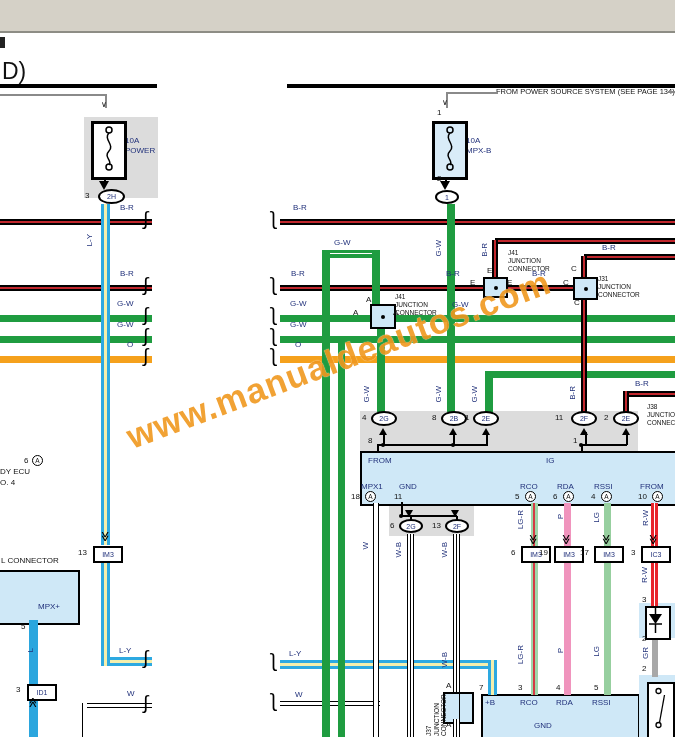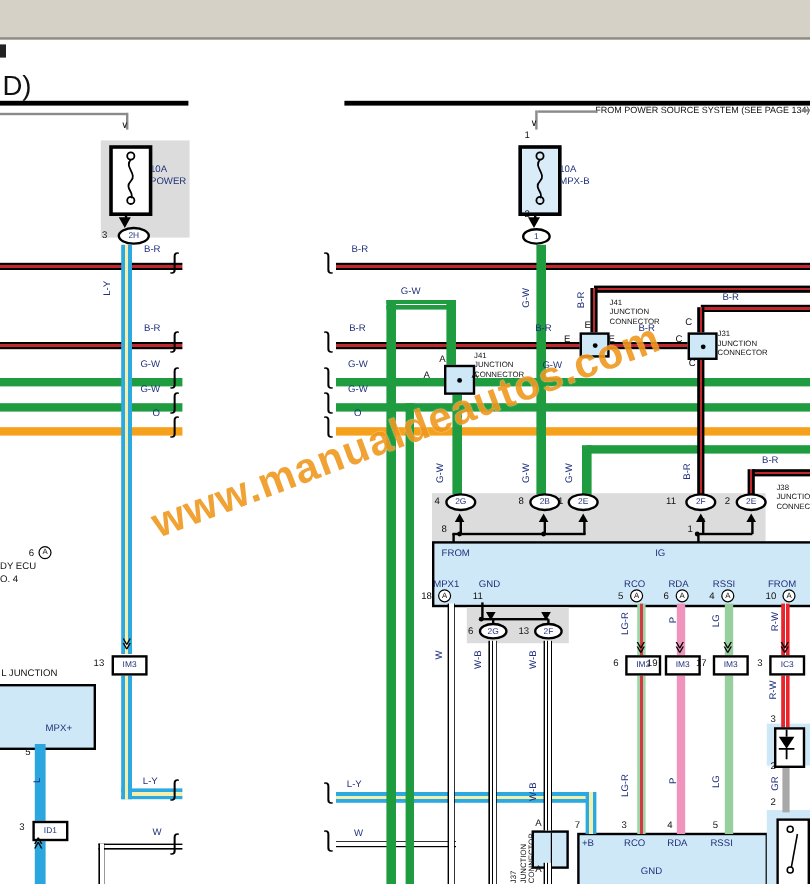--- a/index.html
+++ b/index.html
@@ -277,21 +277,21 @@
     <div class="lbl" style="left: 117px; top: 320px;">G-W</div>
     <div class="lbl" style="left: 127px; top: 340px;">O</div>
     <div class="lbl rot" style="left: 85px; top: 234px;">L-Y</div>
     <div class="lbl" style="left: 119px; top: 646px;">L-Y</div>
     <div class="lbl" style="left: 127px; top: 689px;">W</div>
     <div class="lbl bk" style="left: 85px; top: 191px;">3</div>
     <div class="lbl bk" style="left: 78px; top: 548px;">13</div>
     <div class="lbl bk" style="left: 24px; top: 456px;">6</div>
     <div class="lbl bk" style="left: 0px; top: 467px;">DY ECU</div>
     <div class="lbl bk" style="left: 0px; top: 478px;">O. 4</div>
-    <div class="lbl bk" style="left: 1px; top: 556px;">L JUNCTION</div>
+    <div class="lbl bk" style="left: 1px; top: 556px;">L CONNECTOR</div>
     <div class="lbl" style="left: 38px; top: 602px;">MPX+</div>
     <div class="lbl bk" style="left: 21px; top: 622px;">5</div>
     <div class="lbl rot" style="left: 26px; top: 648px;">L</div>
     <div class="lbl bk" style="left: 16px; top: 685px;">3</div>
     <div class="lbl bk va" style="left: 101px; top: 100px;">∨</div>
     <div class="lbl bk va" style="left: 442px; top: 98px;">∨</div>
     <div class="lbl bk" style="left: 437px; top: 108px;">1</div>
     <div class="lbl bk" style="left: 437px; top: 174px;">2</div>
     <div class="lbl" style="left: 293px; top: 203px;">B-R</div>
     <div class="lbl" style="left: 334px; top: 238px;">G-W</div>

